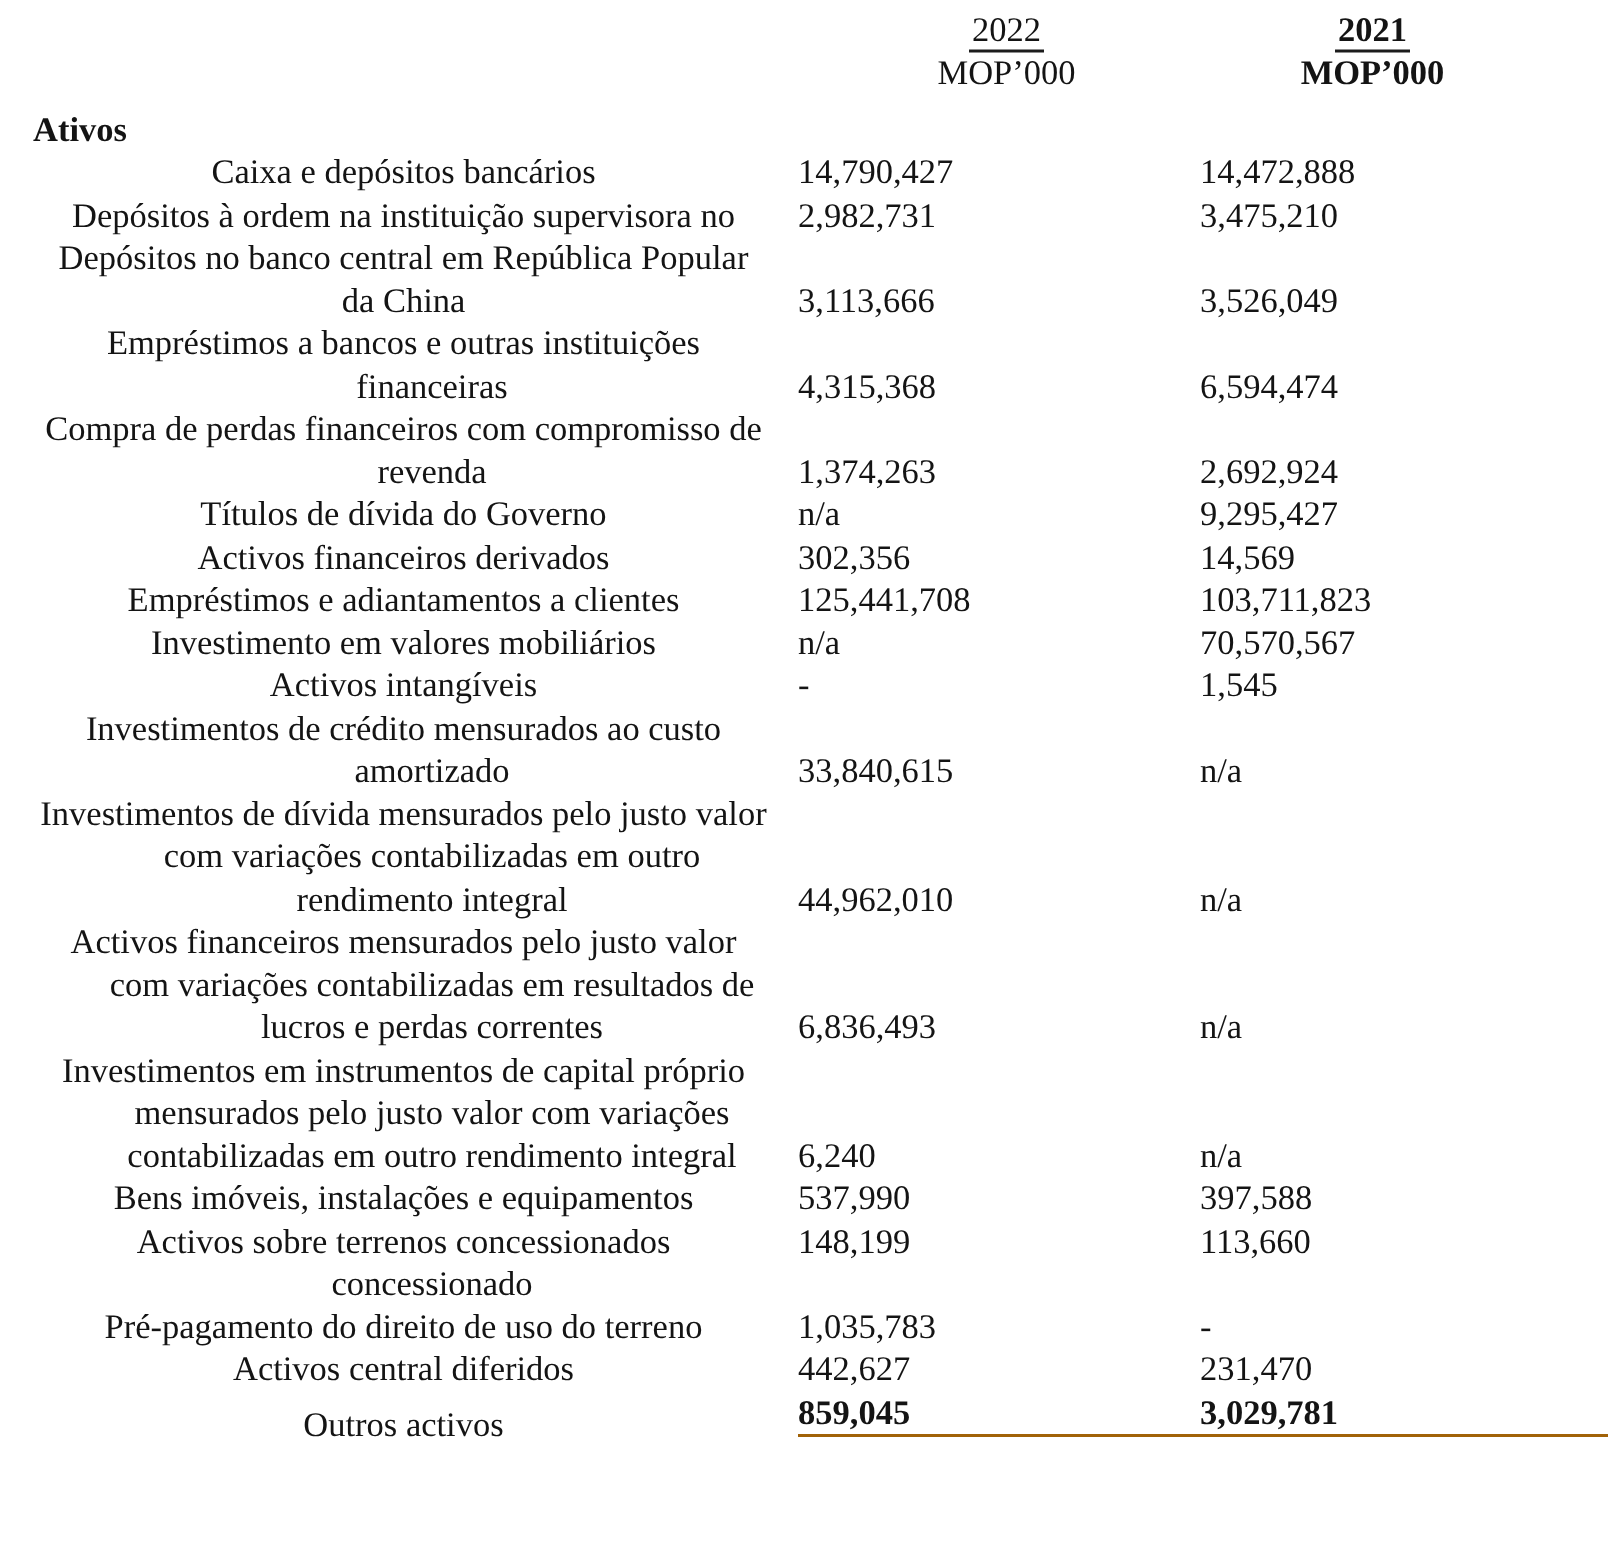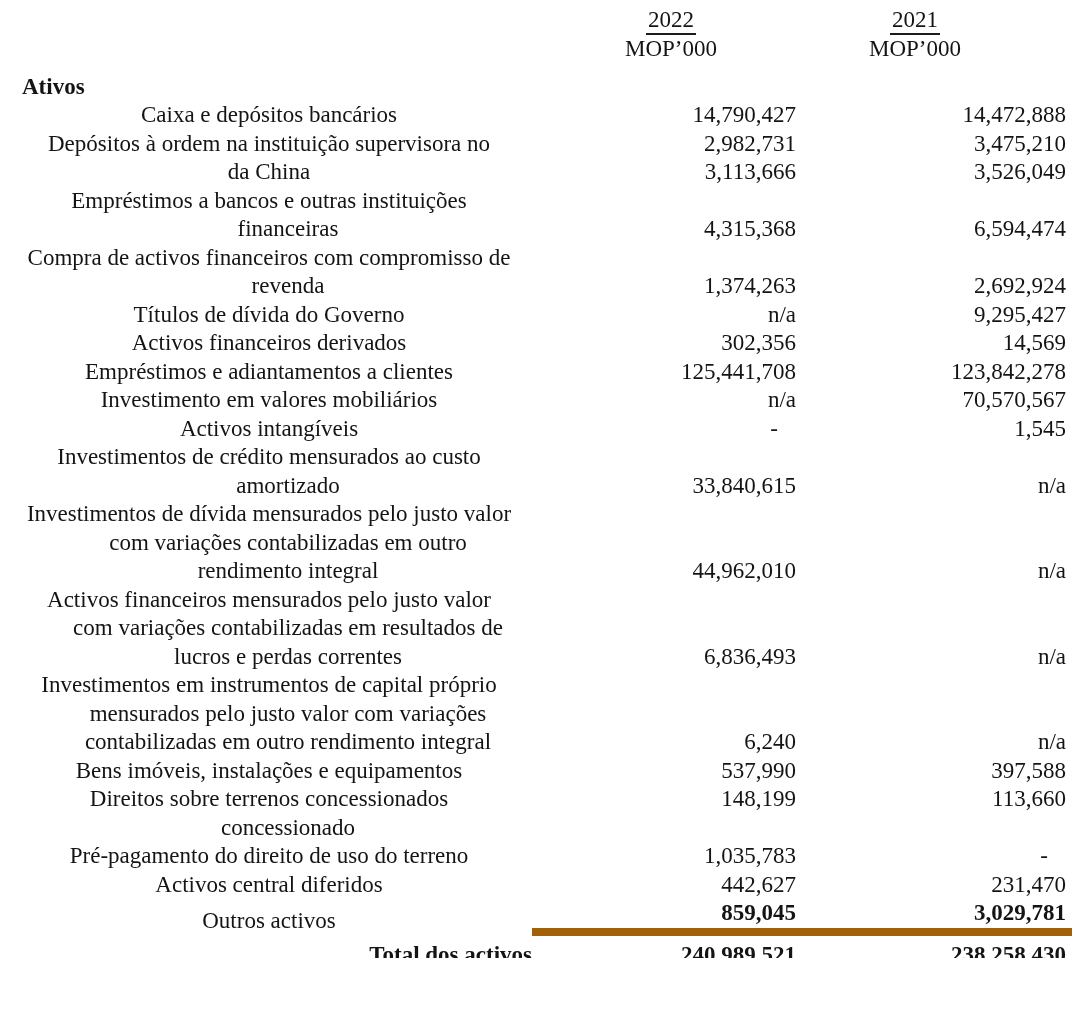--- a/index.html
+++ b/index.html
@@ -19,38 +19,37 @@
     box-sizing: border-box;
     padding: 6px 4px 0 4px;
     overflow: hidden;
   }
   .hdr-block { margin-bottom: 9px; }
   .hdr-row { display: flex; }
   .hdr-row .lbl { flex: 1 1 auto; }
   .col1 { width: 268px; flex: 0 0 268px; box-sizing: border-box; }
   .col2 { width: 272px; flex: 0 0 272px; box-sizing: border-box; }
   .hdr-row .col1 { text-align: center; padding-left: 10px; }
-  .hdr-row .col2 { text-align: center; padding-right: 42px; }
+  .hdr-row .col2 { text-align: center; padding-right: 42px; font-weight: bold; }
   .year-u {
     display: inline-block;
     border-bottom: 2px solid #1c1c1c;
     padding: 0 2px 0 2px;
     line-height: 26px;
   }
   .section-heading {
     font-weight: bold;
     padding-left: 2px;
     margin-left: 16px;
   }
   .row { display: flex; align-items: flex-end; }
   .row .lbl { flex: 1 1 auto; min-width: 0; }
   .lline { padding-left: 2px; text-align: center; }
   .lline.indent { padding-left: 40px; }
   .val {
-    text-align: right;
     padding-right: 4px;
     white-space: nowrap;
   }
   .val.col2 { padding-right: 6px; }
   .val .dash { display: inline-block; padding-right: 18px; }
   .rule-below { border-bottom: 8px solid #a16207; font-weight: bold; }
   .total-row {
     display: flex;
     align-items: flex-end;
     font-weight: bold;
@@ -103,36 +102,37 @@
       </div>
       <div class="row">
         <div class="lbl">
           <div class="lline">Depósitos à ordem na instituição supervisora no</div>
         </div>
         <div class="val col1"><span>2,982,731</span></div>
         <div class="val col2"><span>3,475,210</span></div>
       </div>
       <div class="row">
         <div class="lbl">
+          <div class="lline">Depósitos no banco central em República Popular</div>
           <div class="lline">da China</div>
         </div>
         <div class="val col1"><span>3,113,666</span></div>
         <div class="val col2"><span>3,526,049</span></div>
       </div>
       <div class="row">
         <div class="lbl">
           <div class="lline">Empréstimos a bancos e outras instituições</div>
           <div class="lline indent">financeiras</div>
         </div>
         <div class="val col1"><span>4,315,368</span></div>
         <div class="val col2"><span>6,594,474</span></div>
       </div>
       <div class="row">
         <div class="lbl">
-          <div class="lline">Compra de activos financeiros com compromisso de</div>
+          <div class="lline">Compra de perdas financeiros com compromisso de</div>
           <div class="lline indent">revenda</div>
         </div>
         <div class="val col1"><span>1,374,263</span></div>
         <div class="val col2"><span>2,692,924</span></div>
       </div>
       <div class="row">
         <div class="lbl">
           <div class="lline">Títulos de dívida do Governo</div>
         </div>
         <div class="val col1"><span>n/a</span></div>
@@ -143,21 +143,21 @@
           <div class="lline">Activos financeiros derivados</div>
         </div>
         <div class="val col1"><span>302,356</span></div>
         <div class="val col2"><span>14,569</span></div>
       </div>
       <div class="row">
         <div class="lbl">
           <div class="lline">Empréstimos e adiantamentos a clientes</div>
         </div>
         <div class="val col1"><span>125,441,708</span></div>
-        <div class="val col2"><span>123,842,278</span></div>
+        <div class="val col2"><span>103,711,823</span></div>
       </div>
       <div class="row">
         <div class="lbl">
           <div class="lline">Investimento em valores mobiliários</div>
         </div>
         <div class="val col1"><span>n/a</span></div>
         <div class="val col2"><span>70,570,567</span></div>
       </div>
       <div class="row">
         <div class="lbl">
@@ -203,21 +203,21 @@
       </div>
       <div class="row">
         <div class="lbl">
           <div class="lline">Bens imóveis, instalações e equipamentos</div>
         </div>
         <div class="val col1"><span>537,990</span></div>
         <div class="val col2"><span>397,588</span></div>
       </div>
       <div class="row">
         <div class="lbl">
-          <div class="lline">Direitos sobre terrenos concessionados</div>
+          <div class="lline">Activos sobre terrenos concessionados</div>
         </div>
         <div class="val col1"><span>148,199</span></div>
         <div class="val col2"><span>113,660</span></div>
       </div>
       <div class="row">
         <div class="lbl">
           <div class="lline indent">concessionado</div>
           <div class="lline">Pré-pagamento do direito de uso do terreno</div>
         </div>
         <div class="val col1"><span>1,035,783</span></div>

